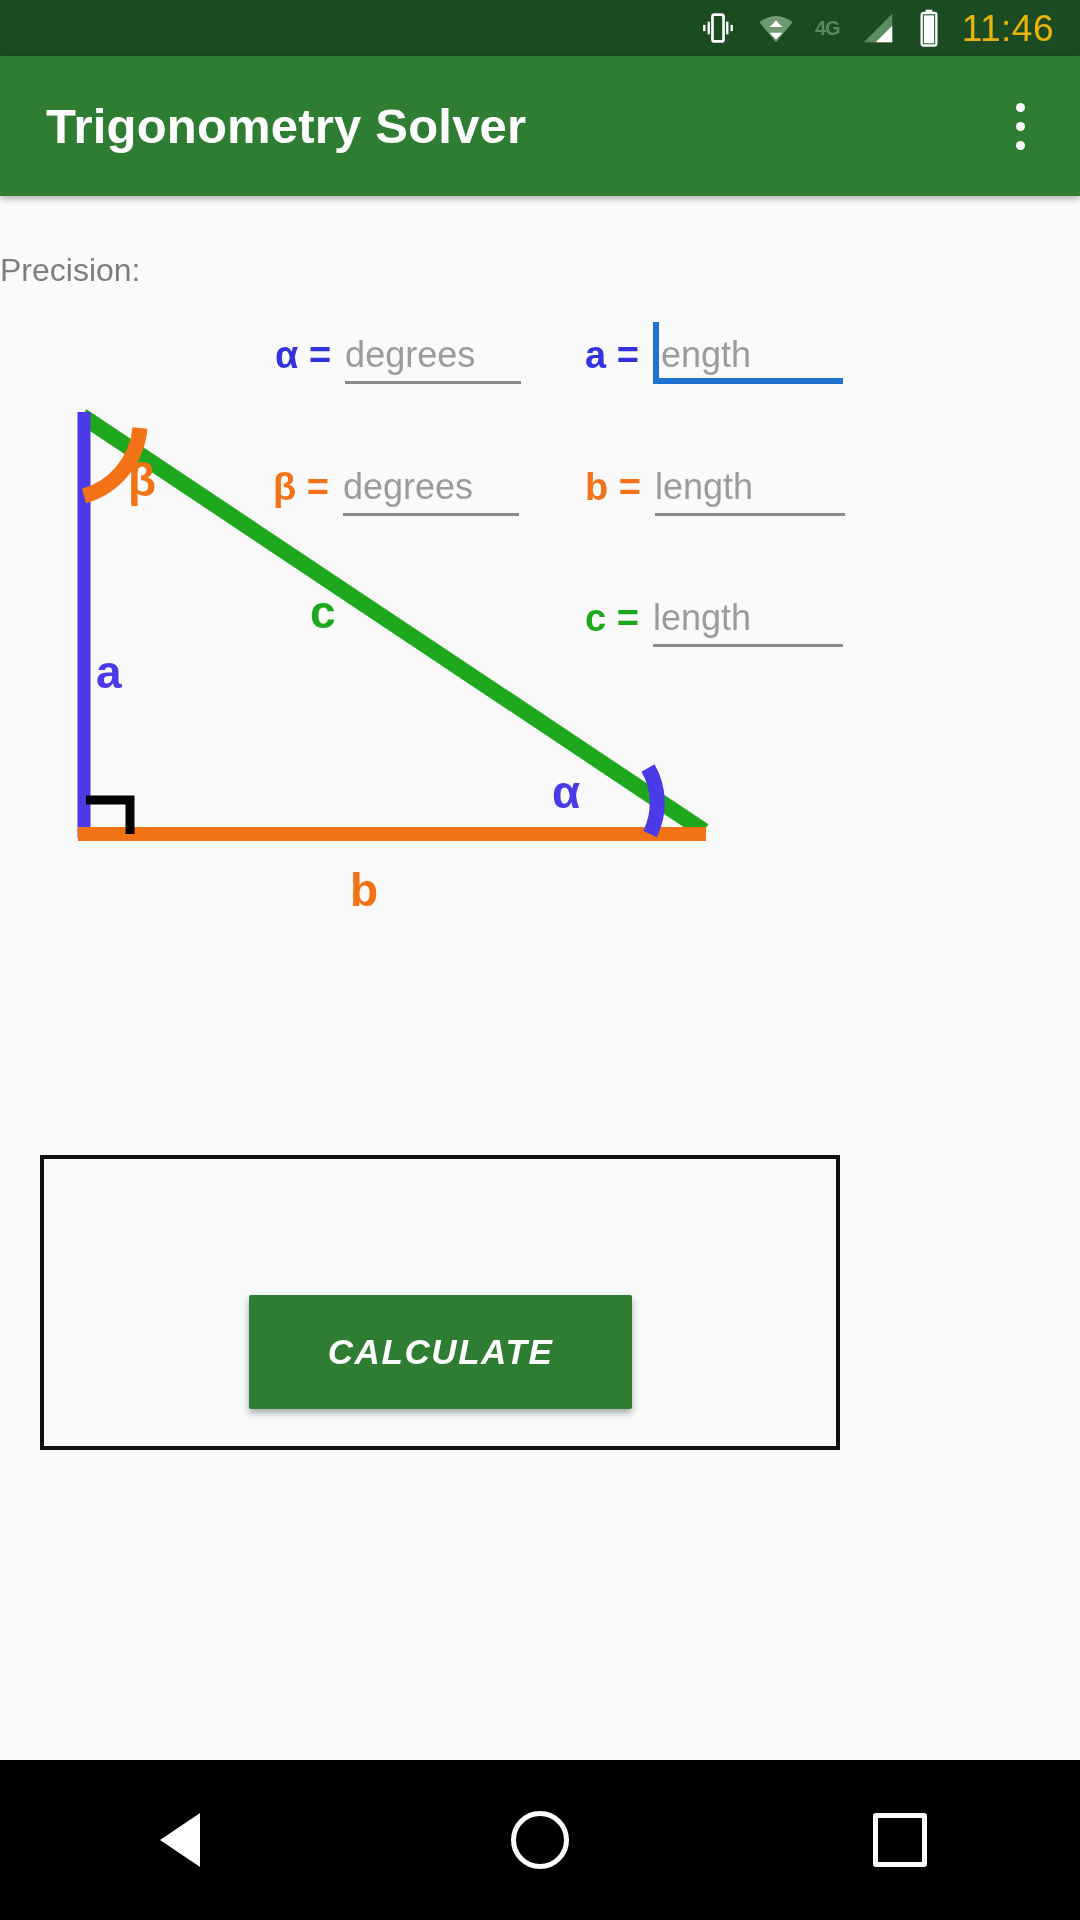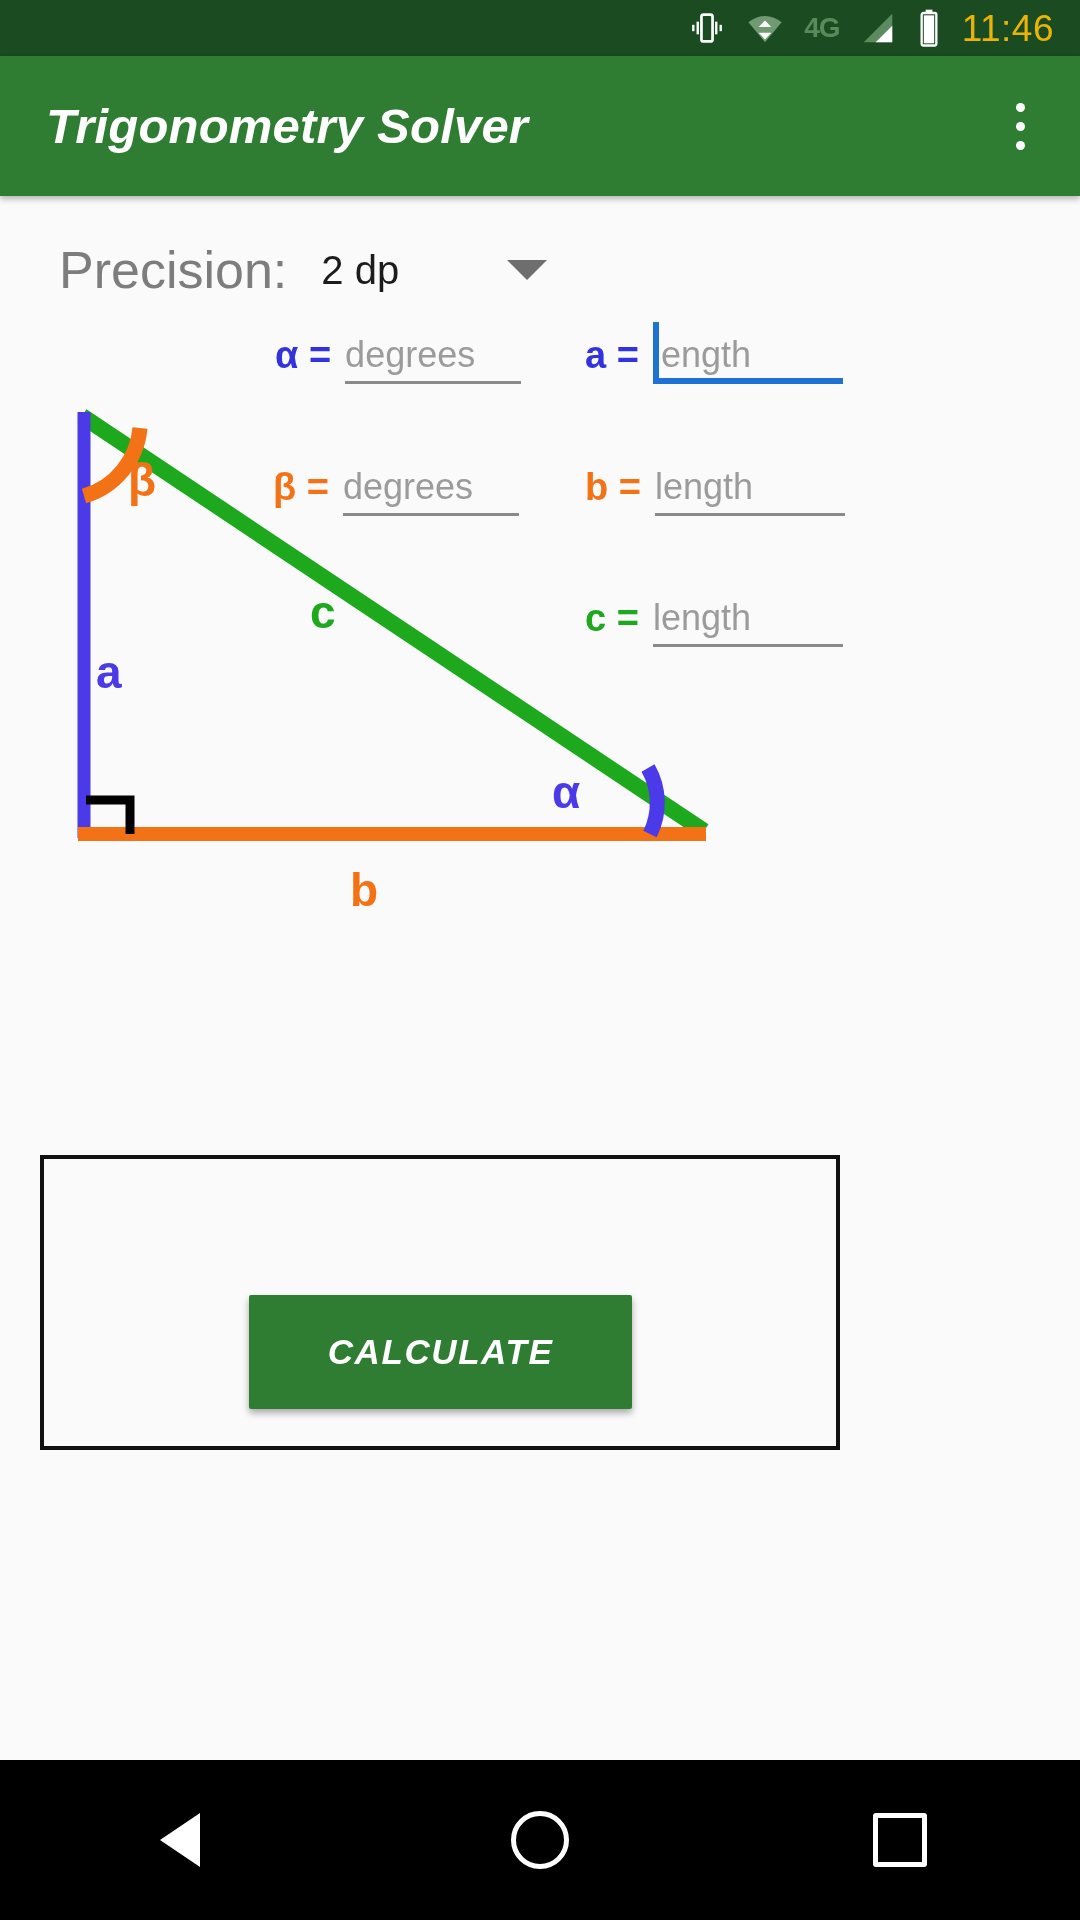--- a/index.html
+++ b/index.html
@@ -41,21 +41,21 @@
   #status-clock {
     color: #eab308;
     font-size: 37px;
     font-weight: 500;
     margin-left: 20px;
     letter-spacing: 0.5px;
     line-height: 1;
   }
   .net-label {
     color: #588a5b;
-    font-size: 28px;
+    font-size: 20px;
     font-weight: 700;
     line-height: 1;
     letter-spacing: -1px;
   }
 
   
   #app-bar {
     position: absolute;
     left: 0; top: 56px;
     width: 1080px;
@@ -65,21 +65,20 @@
     align-items: center;
     box-shadow: 0 3px 6px rgba(0,0,0,0.28);
     z-index: 5;
   }
   #app-title {
     color: #ffffff;
     font-size: 49px;
     font-weight: bold;
     margin-left: 46px;
     letter-spacing: 0.2px;
-    font-style: italic;
   }
   #overflow-menu {
     position: absolute;
     right: 30px;
     top: 50%;
     transform: translateY(-50%);
     width: 60px;
     height: 70px;
     display: flex;
     flex-direction: column;
@@ -107,23 +106,22 @@
   
   #precision-row {
     position: absolute;
     left: 0; top: 32px;
     width: 1080px;
     height: 84px;
     display: flex;
     align-items: center;
   }
   #precision-label {
-    margin-left: 59px;
     color: #7d7d7d;
-    font-size: 52px;
+    font-size: 32px;
   }
   #precision-spinner {
     margin-left: 34px;
     display: flex;
     align-items: center;
     min-width: 280px;
   }
   #precision-value {
     color: #1c1c1c;
     font-size: 40px;
@@ -320,24 +318,20 @@
       <i></i>
       <i></i>
       <i></i>
     </div>
   </div>
 
   <div id="content">
 
     <div id="precision-row">
       <span id="precision-label">Precision:</span>
-      <div id="precision-spinner">
-        <span id="precision-value">2 dp</span>
-        <span id="precision-caret"></span>
-      </div>
     </div>
 
     <div class="field-row" style="left:275px; top:130px;">
       <span class="field-label c-blue">α =</span>
       <div class="field-input" style="width:176px;">
         <span class="ph">degrees</span>
         <span class="field-underline"></span>
       </div>
     </div>
 

